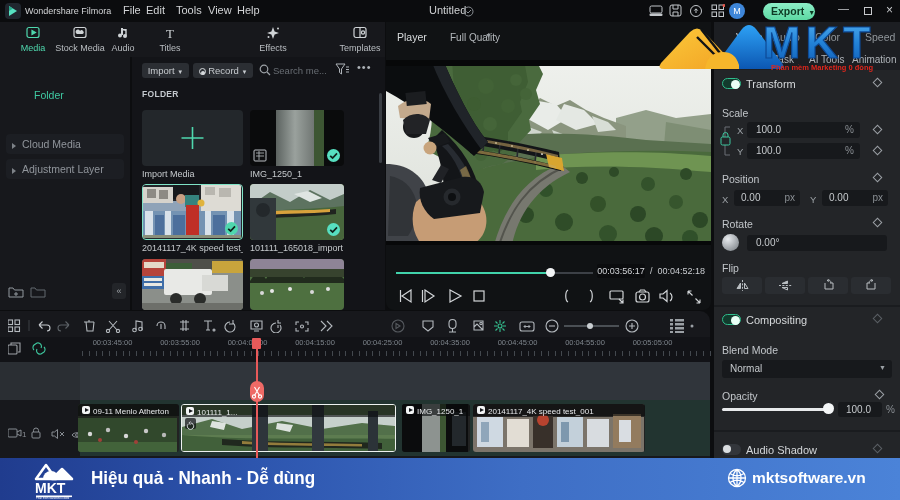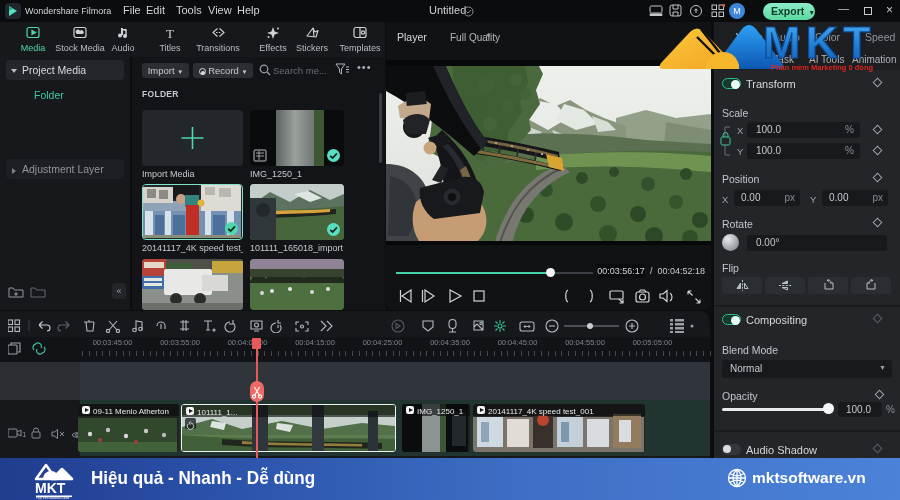--- a/index.html
+++ b/index.html
@@ -111,56 +111,41 @@
             <circle cx="4" cy="9.5" r="2"></circle>
             <path d="M10 3 v6.5" stroke="#cfd3d6" stroke-width="1.4"></path>
             <circle cx="9" cy="10" r="2"></circle>
           </svg></div>
         <div class="lb">Audio</div>
       </div>
   <div class="tab" style="left:135px;">
         <div class="ic" style="font-family:'Liberation Serif',serif;font-size:13px;">T</div>
         <div class="lb">Titles</div>
       </div>
-  <div class="tab" style="left:183px;">
-        <div class="ic"><svg width="15" height="13" fill="none" stroke="#cfd3d6" stroke-width="1.1">
-            <path d="M6.5 2.5 L2 6.5 L6.5 10.5"></path>
-            <path d="M8.5 2.5 L13 6.5 L8.5 10.5"></path>
-            <path d="M5 6.5 h5" stroke-dasharray="1.5 1.2"></path>
-          </svg></div>
-        <div class="lb">Transitions</div>
-      </div>
   <div class="tab" style="left:238px;">
         <div class="ic"><svg width="14" height="13" fill="#cfd3d6">
             <path d="M7 1 L8.6 5.4 L13 7 L8.6 8.6 L7 13 L5.4 8.6 L1 7 L5.4 5.4 Z"></path>
             <circle cx="12" cy="2.5" r="1"></circle>
             <circle cx="2.5" cy="11" r="1"></circle>
           </svg></div>
         <div class="lb">Effects</div>
       </div>
-  <div class="tab" style="left:277px;">
-        <div class="ic"><svg width="15" height="13" fill="none" stroke="#cfd3d6" stroke-width="1.1">
-            <path d="M2 10 L8 2 L10 6 L13 4.5 L11 11 Z" stroke-linejoin="round"></path>
-            <path d="M8 2 L9 10.5"></path>
-          </svg></div>
-        <div class="lb">Stickers</div>
-      </div>
   <div class="tab" style="left:325px;">
         <div class="ic"><svg width="14" height="13" fill="none" stroke="#cfd3d6" stroke-width="1.2">
             <rect x="1" y="1.5" width="12" height="10" rx="2"></rect>
             <path d="M7 1.5 v10"></path>
             <circle cx="10" cy="6.5" r="1.6"></circle>
           </svg></div>
         <div class="lb">Templates</div>
       </div>
 </div>
 
 <div id="sidebar" class="abs">
-  <div class="srow" style="top:3px;background:#23262b;color:#d8dadd;"><span class="ar"><i style="display:inline-block;width:0;height:0;border-left:3.5px solid transparent;border-right:3.5px solid transparent;border-top:4.5px solid #b8bcc0;vertical-align:1px;"></i></span>Project Media</div>
   <div class="srow" style="top:28px;color:#3fc9a2;"><span style="display:inline-block;width:28px;"></span>Folder</div>
+  <div class="srow" style="top:77px;background:#1c1e23;"><span class="ar"><i style="display:inline-block;width:0;height:0;border-top:3.5px solid transparent;border-bottom:3.5px solid transparent;border-left:4.5px solid #7d8288;vertical-align:-1px;"></i></span>Cloud Media</div>
   <div class="srow" style="top:102px;background:#1c1e23;"><span class="ar"><i style="display:inline-block;width:0;height:0;border-top:3.5px solid transparent;border-bottom:3.5px solid transparent;border-left:4.5px solid #7d8288;vertical-align:-1px;"></i></span>Adjustment Layer</div>
   <svg class="abs" style="left:8px;top:228px;" width="16" height="13">
         <path d="M1 3 h4 l1.5 2 H15 v7 H1 Z" fill="none" stroke="#92989e"></path>
         <path d="M8 7 v4 M6 9 h4" stroke="#92989e"></path>
       </svg>
   <svg class="abs" style="left:30px;top:228px;" width="16" height="13">
         <path d="M1 3 h4 l1.5 2 H15 v7 H1 Z" fill="none" stroke="#63686e"></path>
       </svg>
   <div class="abs" style="left:112px;top:226px;width:14px;height:16px;background:#232529;border-radius:3px;color:#9ba0a5;font-size:9px;text-align:center;line-height:16px;">«</div>
 </div>

